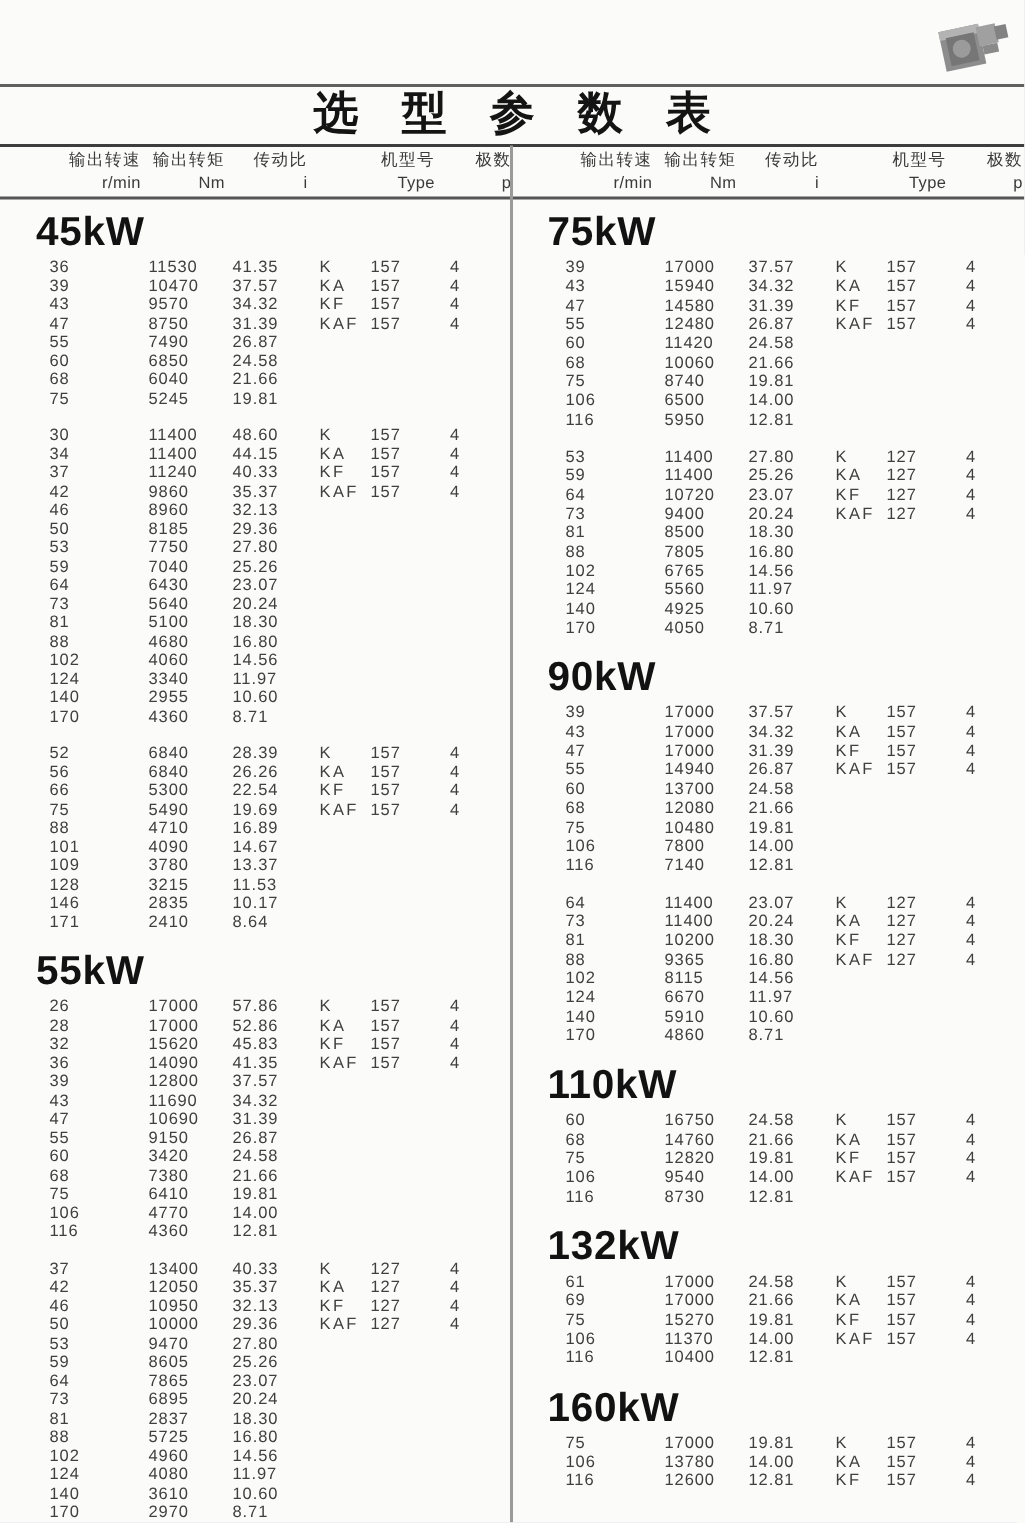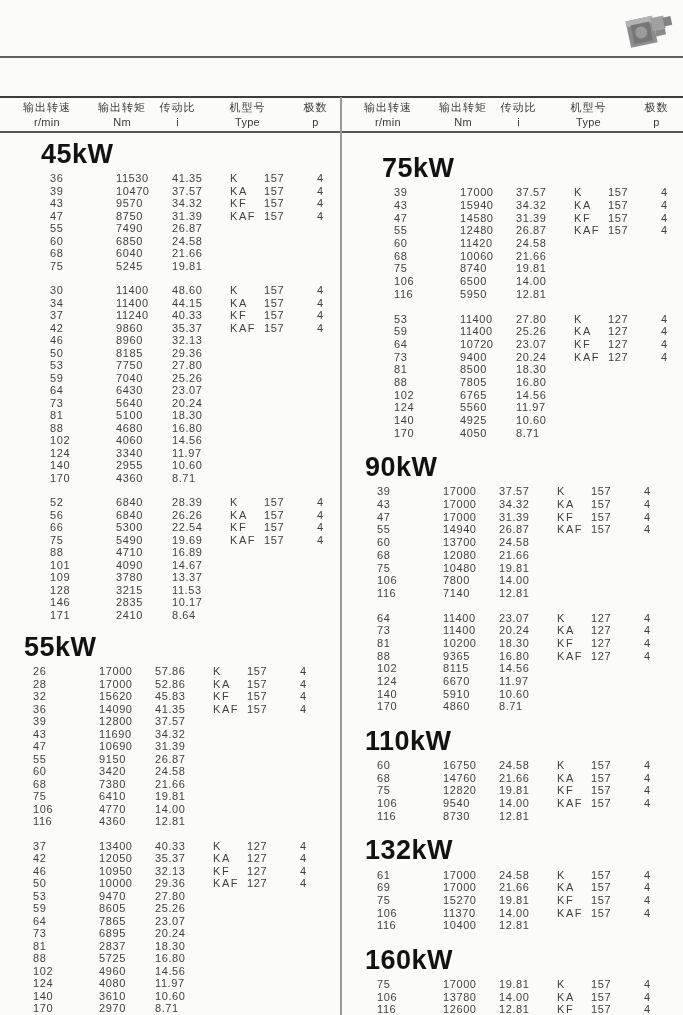--- a/index.html
+++ b/index.html
@@ -16,33 +16,33 @@
   .vdivider{position:absolute;top:97px;bottom:0;left:340px;width:2px;background:#9a9a9a;}
   .title{
     position:absolute;top:58px;left:0;right:0;margin:0;
     text-align:center;font-size:30px;font-weight:bold;color:#141414;
     letter-spacing:0.34em;text-indent:0.34em;line-height:36px;
   }
   .corner-photo{position:absolute;top:6px;right:6px;}
   .header-row{position:absolute;top:100px;left:0;display:flex;}
   .header-group{width:341px;display:grid;grid-template-columns:94px 56px 55px 85px 51px;}
   .header-group.right{width:342px;}
-  .hcell{display:flex;flex-direction:column;align-items:center;font-size:11px;color:#3a3a3a;line-height:15px;letter-spacing:1px;}
+  .hcell{display:flex;flex-direction:column;align-items:flex-end;font-size:11px;color:#3a3a3a;line-height:15px;letter-spacing:1px;}
   .hunit{letter-spacing:0.3px;}
   .content{position:absolute;top:133px;left:0;right:0;bottom:0;display:flex;}
   .col{width:341px;box-sizing:border-box;padding-top:7px;}
   .col:last-child{width:342px;}
   .heading{
     font-size:27px;font-weight:bold;color:#121212;
     padding-left:24px;line-height:29px;letter-spacing:0.5px;
     font-family:"Liberation Sans","DejaVu Sans",sans-serif;
   }
   .section{margin-top:12px;}
-  #col-right .section{margin-top:14px;}
-  .col .section:first-child{margin-top:0;padding-left:17px;}
+  #col-right .section{}
+  .col .section:first-child{margin-top:0;}
   .block{margin-top:12px;}
   .heading + .block{margin-top:3px;}
   .row{
     display:grid;grid-template-columns:66px 56px 58px 34px 53px 28px;
     padding-left:33px;height:12.5px;align-content:center;
     font-size:11px;letter-spacing:0.6px;white-space:nowrap;color:#3f3f3f;
   }
   #col-right .row{height:12.7px;padding-left:36px;}
   .cell{display:block;line-height:12px;}
   .c3{letter-spacing:1.6px;}
@@ -59,20 +59,21 @@
       <rect x="34" y="13" width="13" height="13" fill="#a0a0a0"></rect>
       <rect x="46" y="15" width="8" height="9" fill="#828282"></rect>
       <rect x="13" y="16" width="19" height="19" fill="#767676"></rect>
       <circle cx="22" cy="25" r="6" fill="#9b9b9b"></circle>
       <rect x="36" y="26" width="10" height="6" fill="#8a8a8a"></rect>
     </g>
   </svg>
 
   <div class="rule rule-top"></div>
 
+  <h1 class="title">选 型 参 数 表</h1>
 
   <div class="rule rule-title"></div>
 
   <div class="header-row">
     <div class="header-group">
       <div class="hcell">
         <span class="hlabel">输出转速</span>
         <span class="hunit">r/min</span>
       </div>
       <div class="hcell">

